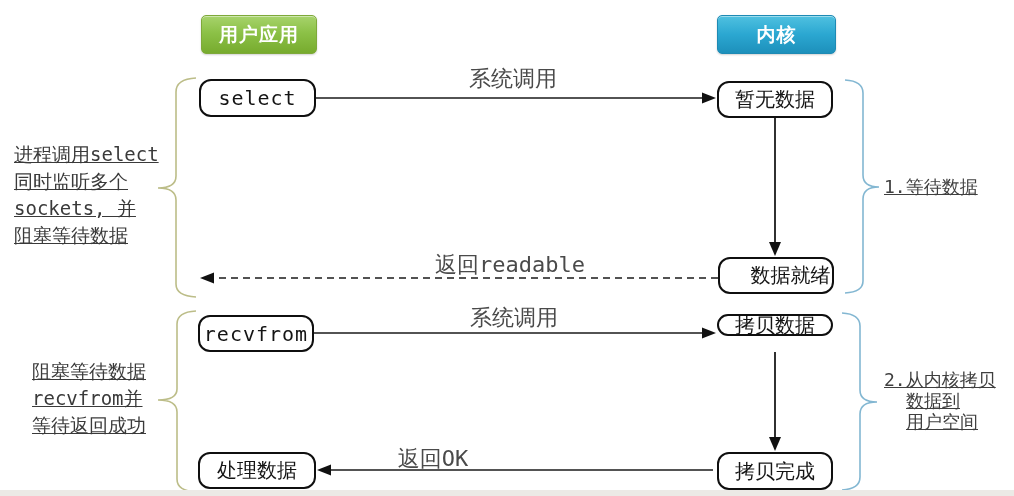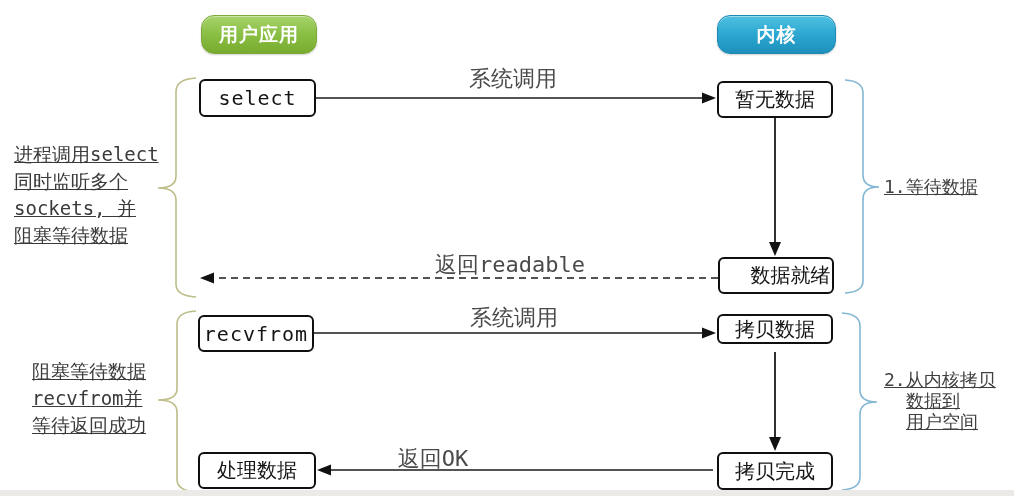--- a/index.html
+++ b/index.html
@@ -2,42 +2,42 @@
 <html><head>
 <meta charset="utf-8">
 <style>
   html,body{margin:0;padding:0;background:#ffffff;}
   #stage{
     position:relative;width:1014px;height:496px;background:#ffffff;overflow:hidden;
     font-family:"DejaVu Sans",sans-serif;color:#2f2f2f;
   }
   
   .hdr{
-    position:absolute;height:37px;border-radius:13px;display:flex;align-items:center;justify-content:center;
+    position:absolute;height:37px;border-radius:5px;display:flex;align-items:center;justify-content:center;
     color:#ffffff;font-weight:bold;font-size:19px;letter-spacing:1px;
     box-shadow:inset 0 1px 0 rgba(255,255,255,.45), 0 1px 2px rgba(0,0,0,.18);
   }
   .hdr-green{left:201px;top:15px;width:114px;
     background:linear-gradient(180deg,#a7d36c 0%,#8cc147 45%,#77ab2e 100%);
     border:1px solid #7ea93a;}
   .hdr-blue{left:717px;top:15px;width:117px;
     background:linear-gradient(180deg,#4fc1e0 0%,#2ba7d1 50%,#1d90bb 100%);
     border:1px solid #1e8ab4;}
   
   .node{
-    position:absolute;background:#ffffff;border:2.5px solid #0f0f0f;border-radius:6px;
+    position:absolute;background:#ffffff;border:2.5px solid #0f0f0f;border-radius:12px;
     display:flex;align-items:center;justify-content:center;
     font-size:20px;color:#141414;box-sizing:border-box;
   }
   .node.code{font-family:"DejaVu Sans Mono",monospace;letter-spacing:1px;font-size:20px;}
   #box-select{left:199px;top:79px;width:117px;height:38px;}
   #box-no-data{left:717px;top:81px;width:116px;height:37px;}
   #box-data-ready{left:718px;top:257px;width:116px;height:37px;padding-left:29px;}
   #box-recvfrom{left:198px;top:315px;width:116px;height:37px;}
-  #box-copy-data{left:717px;top:314px;width:116px;height:30px;}
+  #box-copy-data{left:717px;top:314px;width:116px;height:22px;}
   #box-process-data{left:198px;top:452px;width:118px;height:37px;}
   #box-copy-done{left:717px;top:452px;width:116px;height:38px;}
   
   .alabel{
     position:absolute;font-size:22px;color:#4a4a4a;text-align:center;
     font-family:"DejaVu Sans Mono","DejaVu Sans",sans-serif;white-space:nowrap;
   }
   #lbl-syscall-1{left:448px;top:64px;width:130px;}
   #lbl-return-readable{left:420px;top:250px;width:180px;}
   #lbl-syscall-2{left:449px;top:303px;width:130px;}

